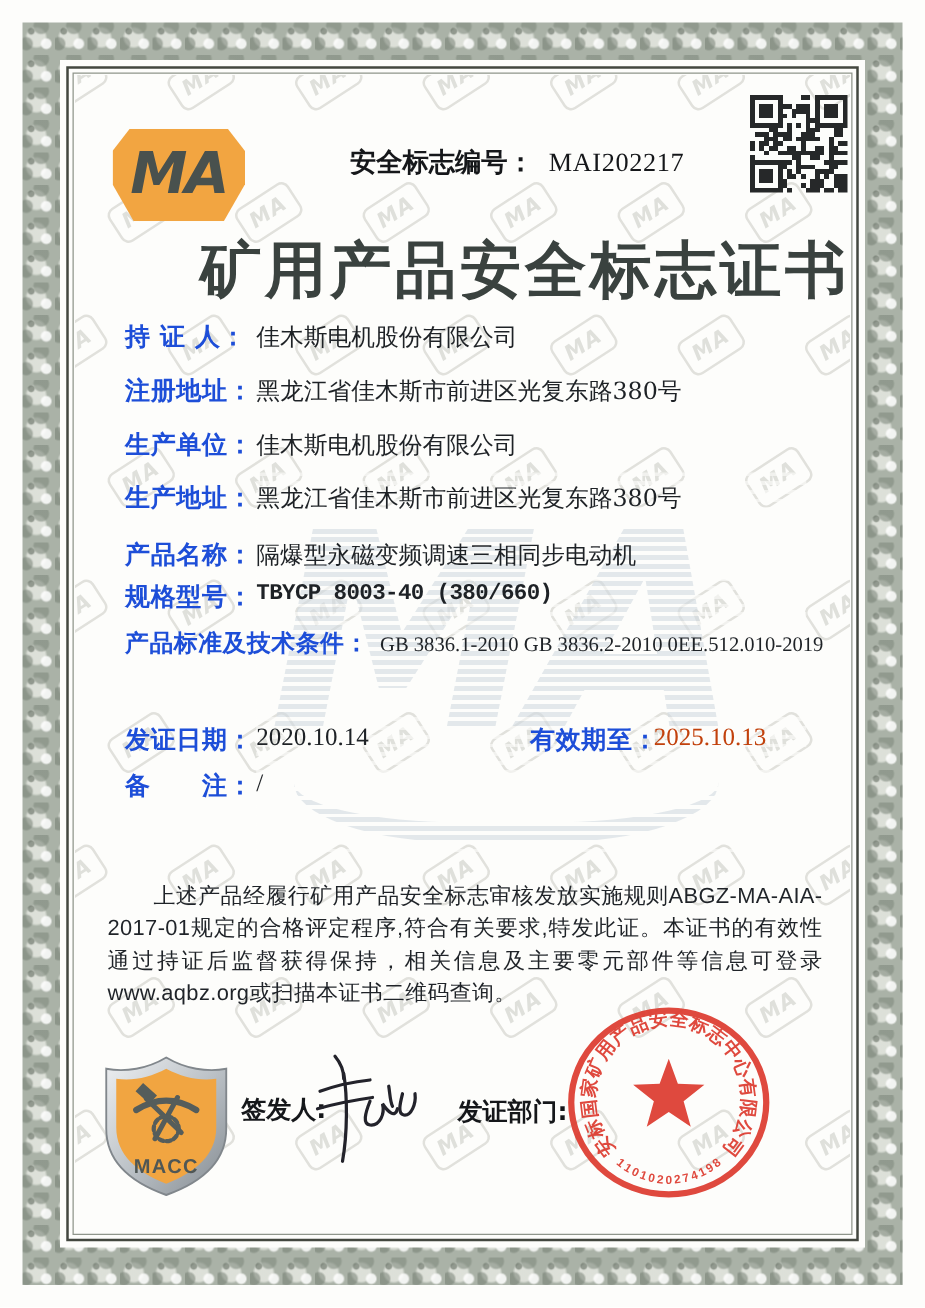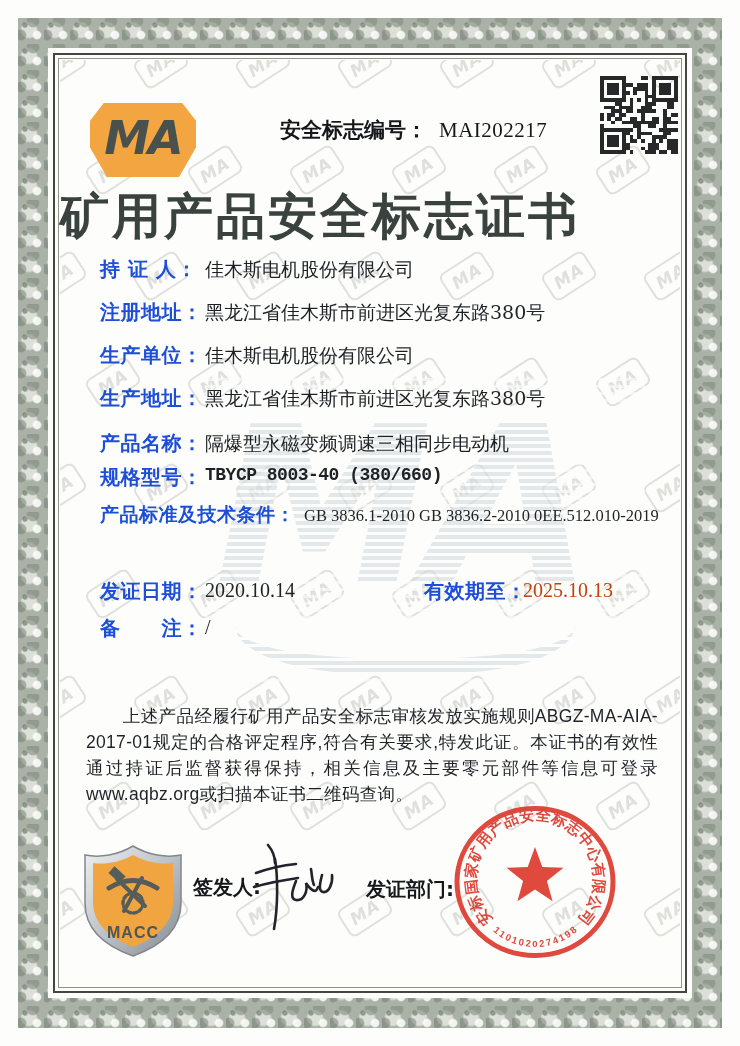--- a/index.html
+++ b/index.html
@@ -34,21 +34,21 @@
   .ma-badge{position:absolute;left:90px;top:103px;width:106px;height:74px;z-index:2;}
   .ma-badge-shape{position:absolute;inset:0;background:#f2a541;
     -webkit-clip-path:polygon(13% 0,87% 0,100% 24%,100% 60%,84% 100%,16% 100%,0 60%,0 24%);
     clip-path:polygon(13% 0,87% 0,100% 24%,100% 60%,84% 100%,16% 100%,0 60%,0 24%);}
   .ma-badge-text{position:absolute;inset:0;display:flex;align-items:center;justify-content:center;
     font:italic 900 46px "DejaVu Sans",sans-serif;color:#49514e;letter-spacing:-2px;padding-bottom:4px;}
   .cert-no{position:absolute;left:280px;top:116px;z-index:2;white-space:nowrap;}
   .cert-no .lbl{font-weight:bold;font-size:21px;color:#15171a;}
   .cert-no .num{font-family:"Liberation Serif",serif;font-size:21px;margin-left:12px;color:#15171a;letter-spacing:.5px;}
   .qr{position:absolute;left:600px;top:76px;width:78px;height:78px;z-index:2;}
-  .title{position:absolute;left:60px;right:60px;top:184px;text-align:left;z-index:2;
+  .title{position:absolute;left:60px;right:60px;top:184px;text-align:right;z-index:2;
     font-family:"DejaVu Serif","Liberation Serif",serif;font-weight:900;font-size:49px;
     color:#3a423f;letter-spacing:3px;white-space:nowrap;}
   
   .row{position:absolute;left:88px;right:66px;z-index:2;height:26px;white-space:nowrap;}
   .row .lbl{font-weight:bold;font-size:20px;color:#1d4ed8;letter-spacing:.5px;margin-left:12px;}
   .row .val{position:absolute;left:117px;top:1px;font-family:"DejaVu Serif",serif;font-size:19px;color:#1e2226;}
   .row.long{display:flex;align-items:baseline;}
   .row.long .lbl{font-size:19px;}
   .row.long .val{position:static;margin-left:9px;font-family:"Liberation Serif",serif;font-size:16.5px;}
   .row .val.mono{font-family:"Liberation Mono",monospace;font-weight:bold;font-size:18px;letter-spacing:-.5px;}

